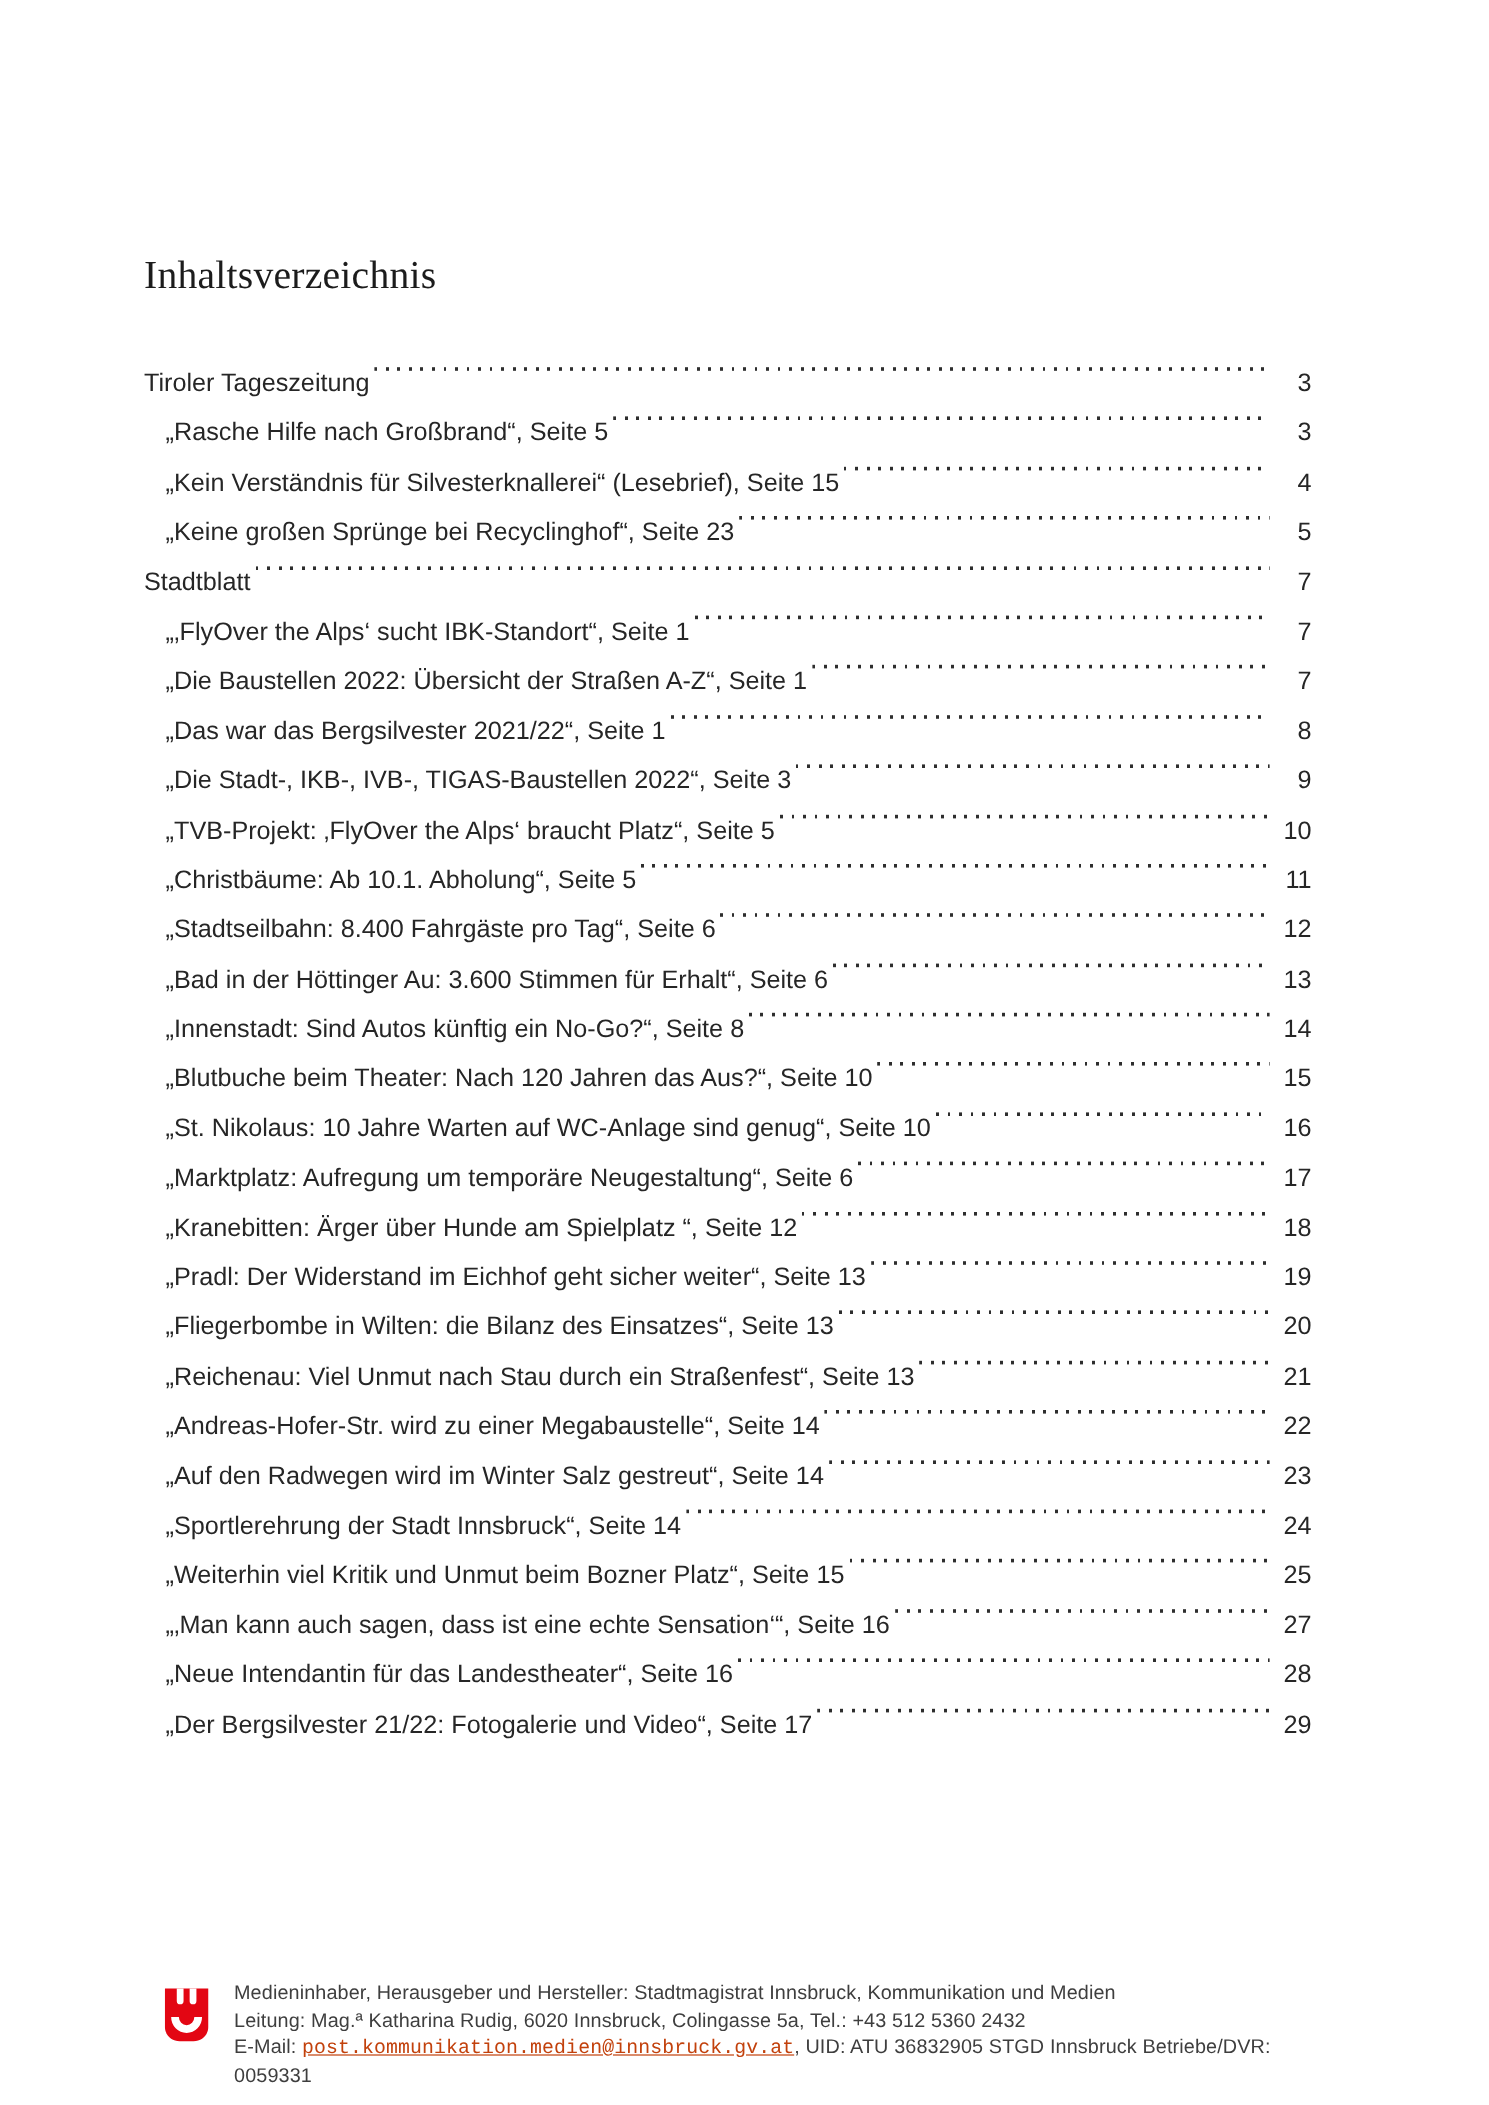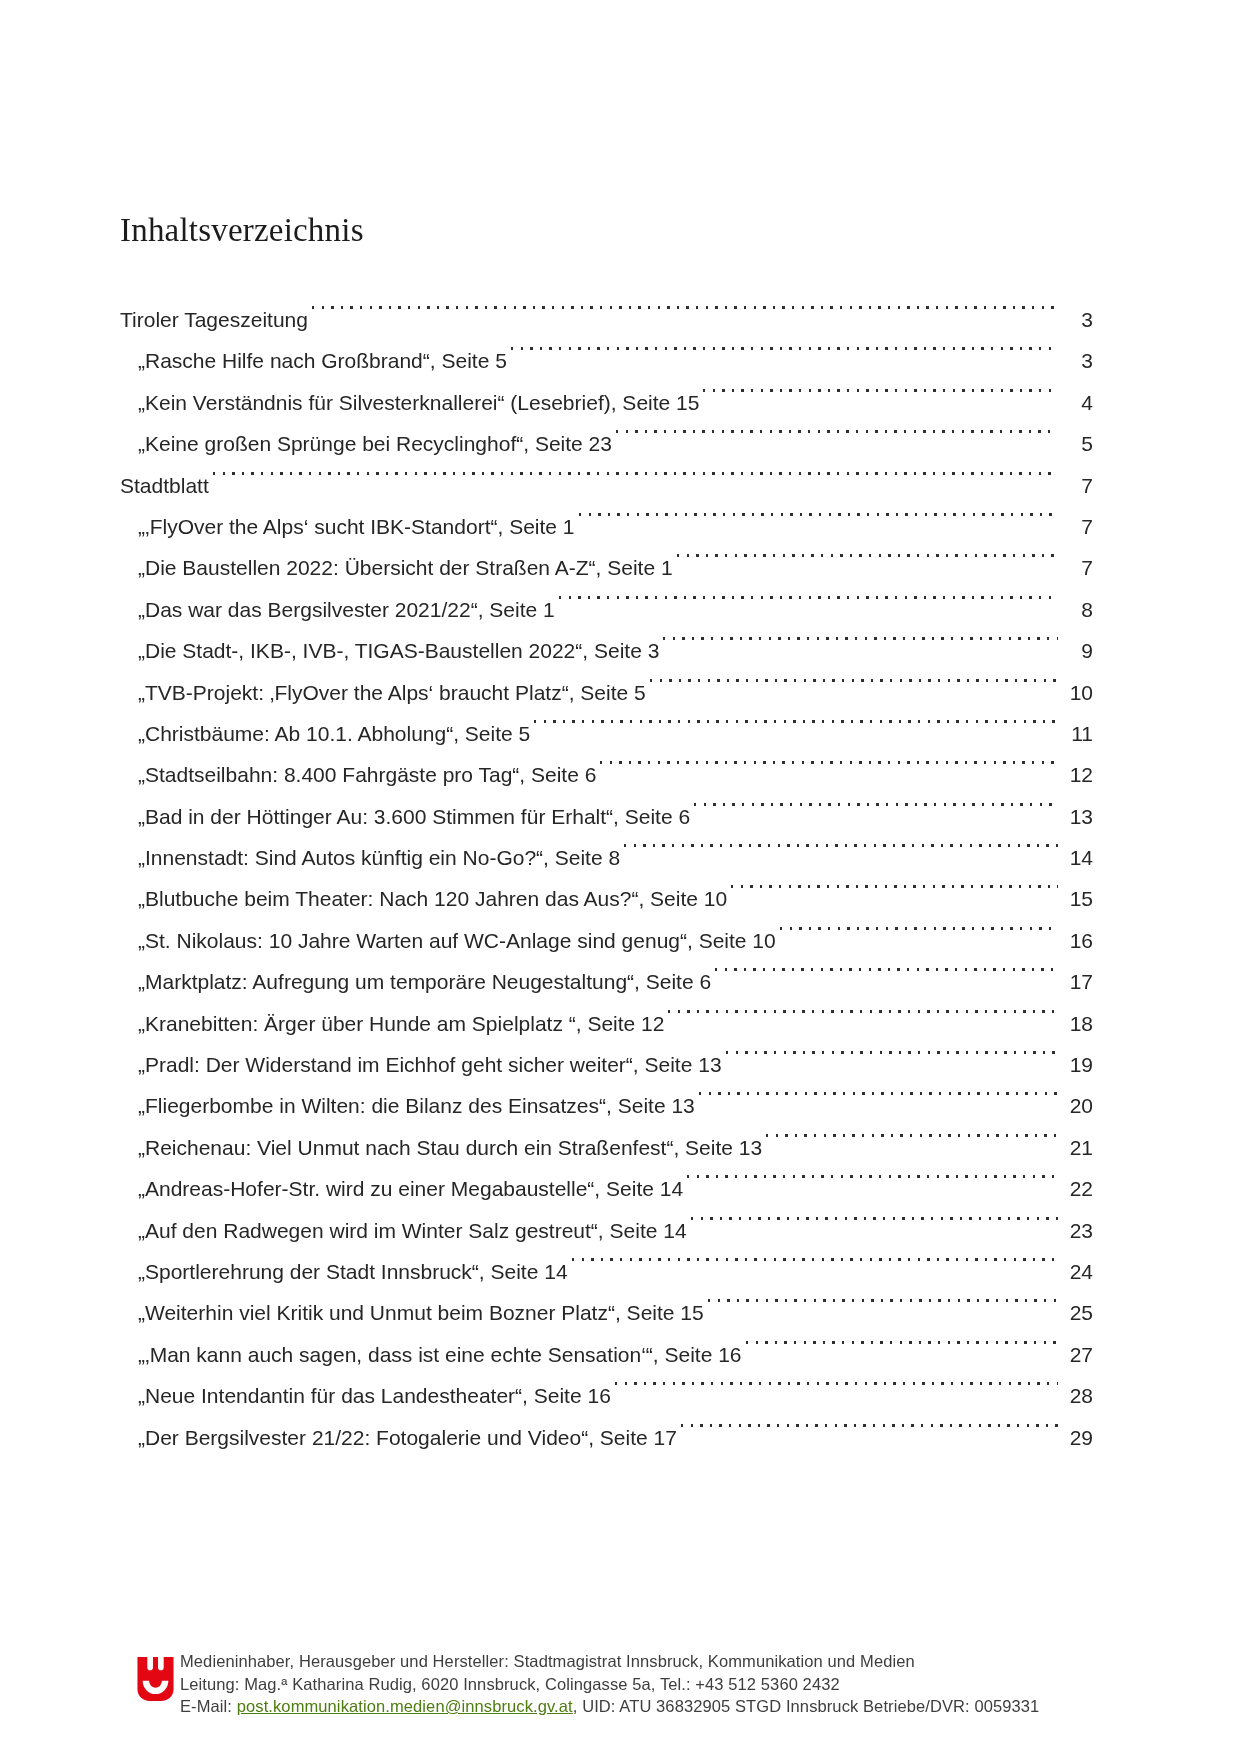--- a/index.html
+++ b/index.html
@@ -52,33 +52,34 @@
     line-height: 27px;
     white-space: nowrap;
   }
   .footer {
     position: absolute;
     left: 136px;
     top: 1650px;
     width: 980px;
     display: flex;
     align-items: flex-start;
-    gap: 5px;
+    gap: 20px;
   }
   .footer-logo { flex: 0 0 auto; margin-top: 6px; }
   .footer-text {
     font-size: 16.5px;
     line-height: 22.6px;
     color: #3e3e3e;
     letter-spacing: 0.1px;
   }
   .email-link {
-    color: #4d7c0f;
+    color: #c2410c;
     text-decoration: underline;
     cursor: pointer;
+    font-family: Liberation Mono, monospace;
   }
 </style>
 </head>
 <body>
 
 <div class="page">
   <div class="content">
     <h1 class="doc-title">Inhaltsverzeichnis</h1>
     <div class="toc-list">
         <div class="toc-row lvl1">

